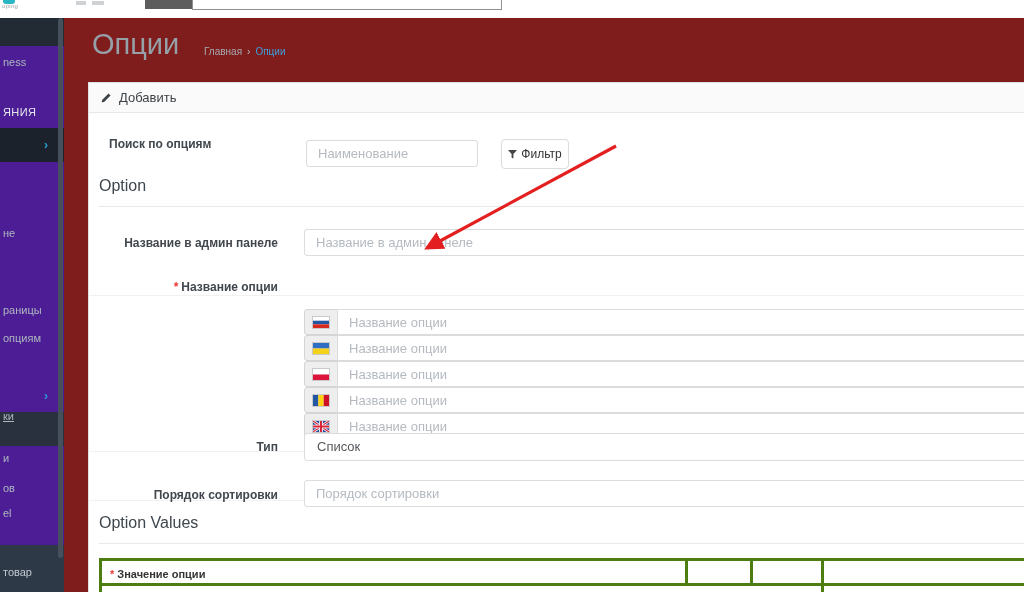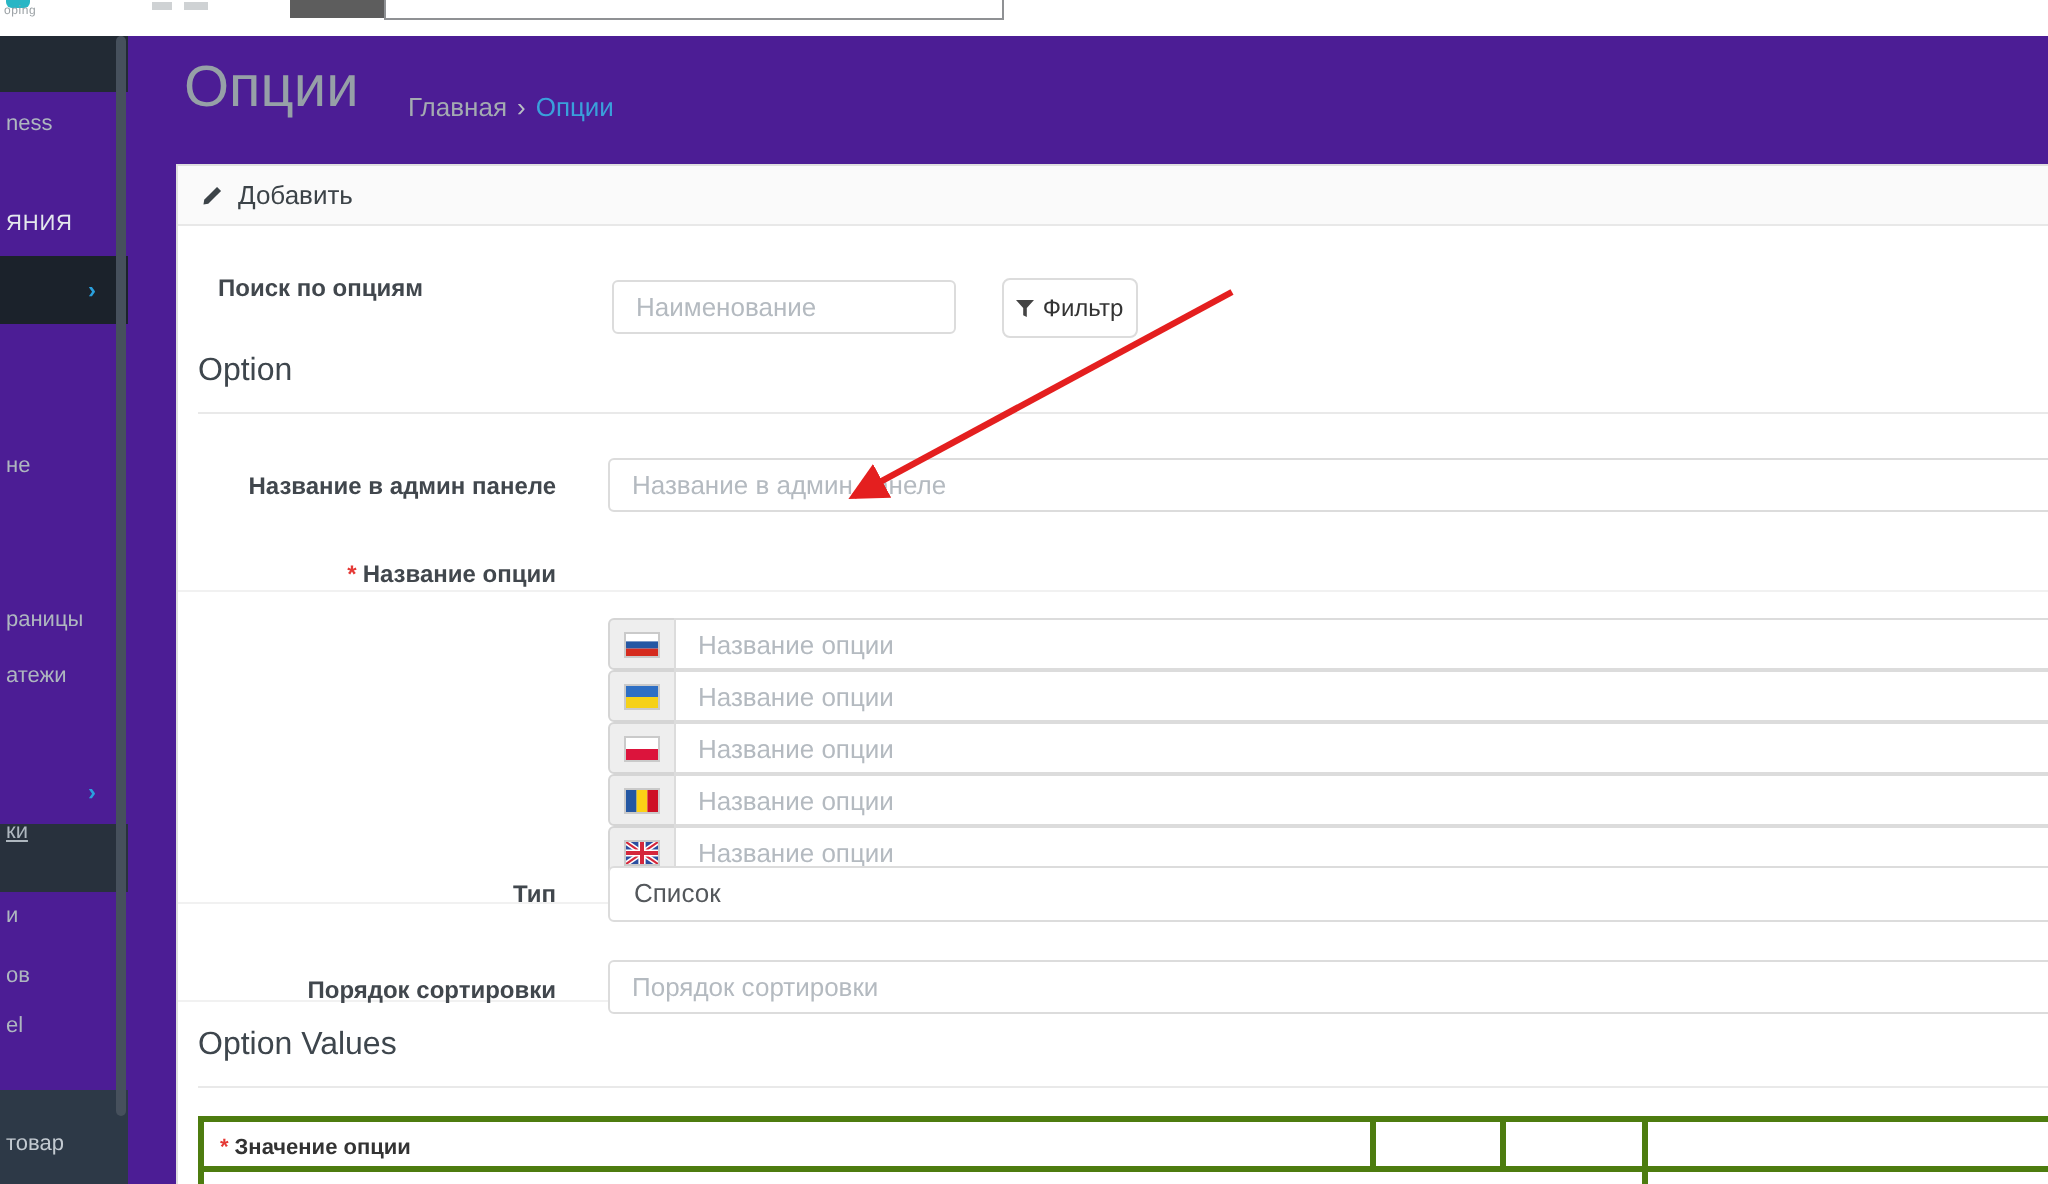--- a/index.html
+++ b/index.html
@@ -21,23 +21,23 @@
   .sb-block-active { position:absolute; left:0; top:110px; width:64px; height:34px; background:#1b222b; }
   .sb-block-mid    { position:absolute; left:0; top:394px; width:64px; height:34px; background:#28313d; }
   .sb-block-bottom { position:absolute; left:0; top:527px; width:64px; height:47px; background:#2d3947; }
   .sb-item { position:absolute; left:3px; font-size:11px; color:#aeb7bf; white-space:nowrap; cursor:pointer; }
   .sb-item.caps { color:#e3e8ec; font-weight:normal; font-size:11px; letter-spacing:0.4px; }
   .sb-item.light { color:#c3cad1; }
   .sb-chevron { position:absolute; left:44px; color:#2aa0dd; font-size:12px; font-weight:bold; }
   .sb-scrolltrack { position:absolute; right:1px; top:0; width:5px; height:540px; background:#46505c; border-radius:3px; }
 
   
-  .main { position:absolute; left:64px; top:18px; width:960px; height:574px; background:#4c1d95; overflow:hidden; }
+  .main { position:absolute; left:64px; top:18px; width:960px; height:574px; background:#7f1d1d; overflow:hidden; }
   .page-title { position:absolute; left:28px; top:10px; font-size:29px; font-weight:300; color:#96a0a7; }
-  .breadcrumb { position:absolute; left:140px; top:28px; font-size:13px; color:#a4abb1; }
+  .breadcrumb { position:absolute; left:140px; top:28px; font-size:10px; color:#a4abb1; }
   .breadcrumb .sep { color:#b9bfc4; margin:0 5px; }
   .breadcrumb .current { color:#3aa0db; text-decoration:none; cursor:pointer; }
   .breadcrumb .home { color:#a4abb1; text-decoration:none; cursor:pointer; }
 
   .panel { position:absolute; left:24px; top:64px; width:1000px; height:600px; background:#fff; border:1px solid #dfdfdf; border-right:none; }
   .panel-header { position:relative; height:30px; background:#fafafa; border-bottom:1px solid #e8e8e8; line-height:30px; padding-left:12px; font-size:13px; color:#3c4348; }
   .panel-header svg { vertical-align:-1px; margin-right:7px; }
   .panel-body { position:relative; width:100%; height:570px; }
 
   .form-label { position:absolute; font-size:12px; font-weight:bold; color:#41474d; }
@@ -101,21 +101,21 @@
   <div class="sb-block-top"></div>
   <div class="sb-block-active"></div>
   <div class="sb-block-mid"></div>
   <div class="sb-block-bottom"></div>
 
   <div class="sb-item" style="top:38px;">ness</div>
   <div class="sb-item caps" style="top:88px;">ЯНИЯ</div>
   <div class="sb-chevron" style="top:120px;">›</div>
   <div class="sb-item" style="top:209px;">не</div>
   <div class="sb-item" style="top:286px;">раницы</div>
-  <div class="sb-item" style="top:314px;">атежи</div>
+  <div class="sb-item" style="top:314px;">опциям</div>
   <div class="sb-item" style="top:392px;text-decoration:underline;">ки</div>
   <div class="sb-chevron" style="top:371px;">›</div>
   <div class="sb-item" style="top:434px;">и</div>
   <div class="sb-item" style="top:464px;">ов</div>
   <div class="sb-item" style="top:489px;text-align:right;">el</div>
   <div class="sb-item light" style="top:548px;">товар</div>
 
   <div class="sb-scrolltrack"></div>
 </div>
 

